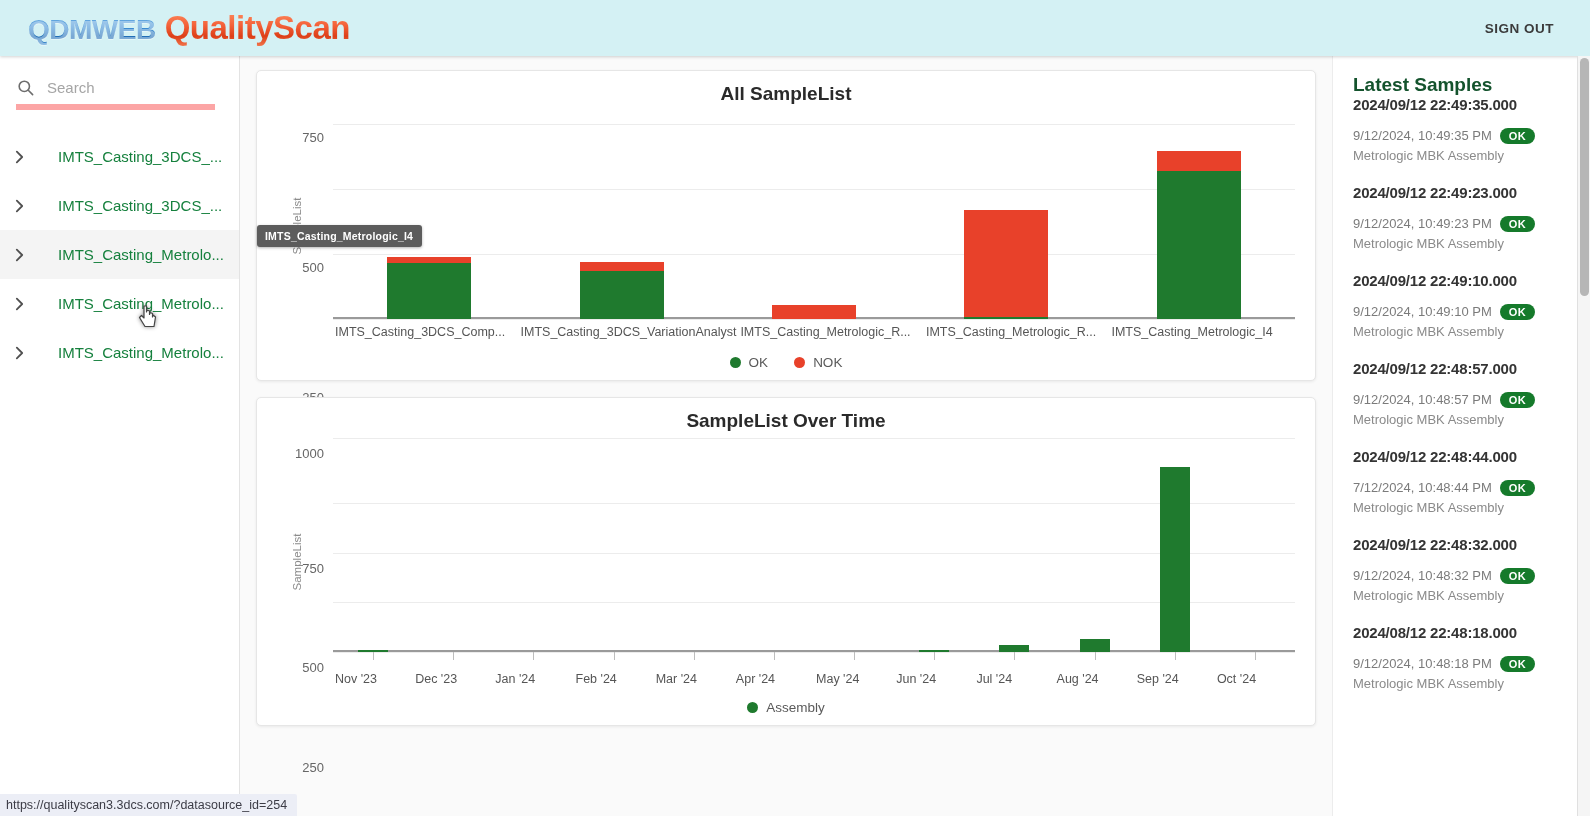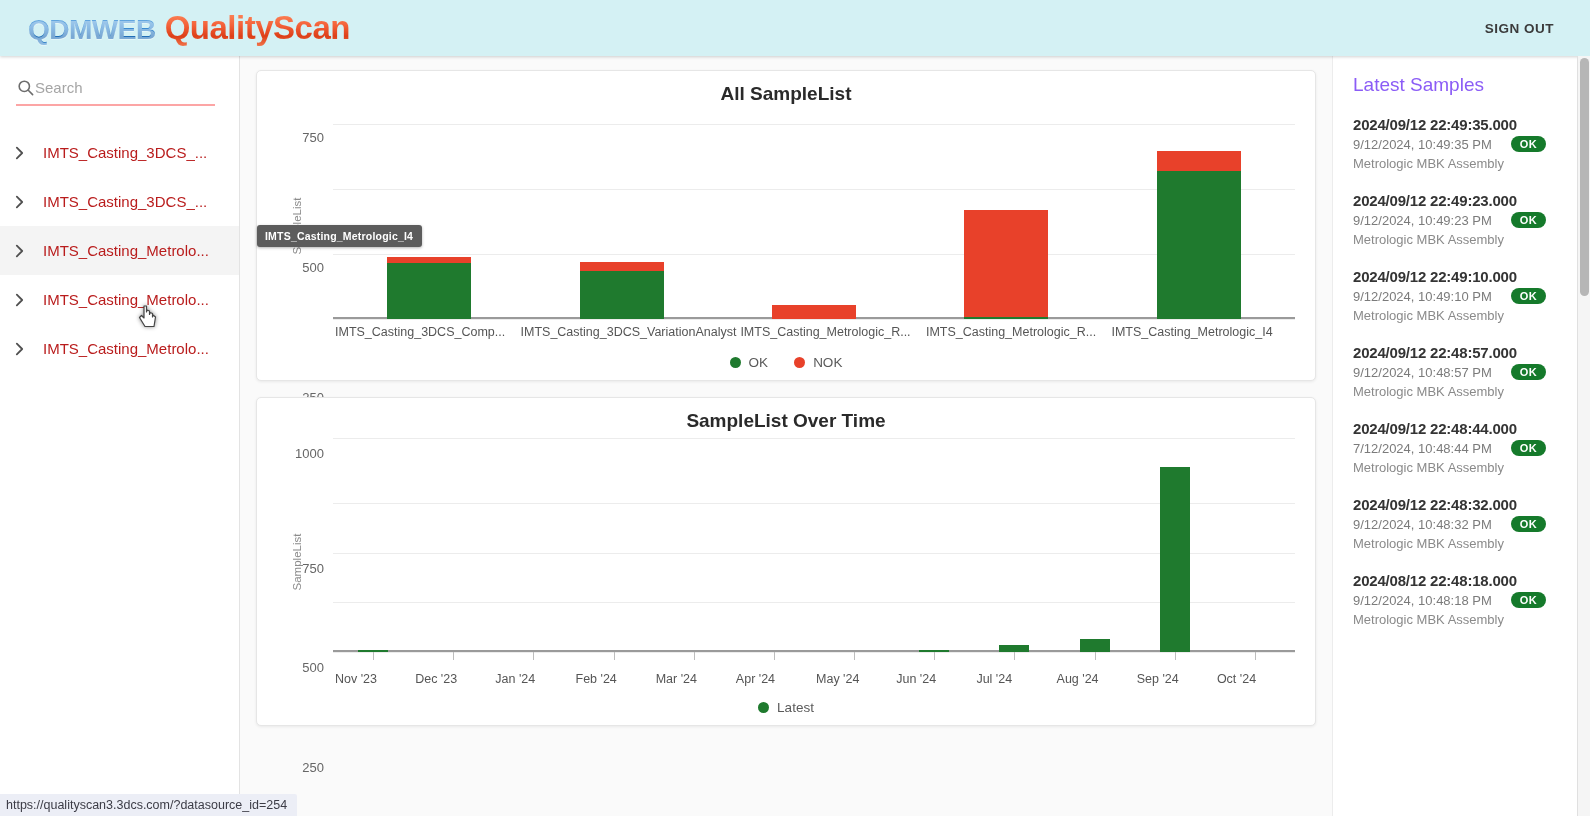--- a/index.html
+++ b/index.html
@@ -39,35 +39,35 @@
   
   .body-row { display: flex; height: 760px; background: #fbfbfb; }
 
   
   .sidebar {
     width: 240px; background: #ffffff; flex: 0 0 240px;
     border-right: 1px solid #e3e3e3; position: relative;
     padding-top: 14px;
   }
   .search-wrap {
-    display: flex; align-items: center; 
+    display: flex; align-items: center; gap: 12px;
     margin: 8px 24px 0 16px; padding-bottom: 7px;
-    border-bottom: 2px solid #fca5a5;
+    border-bottom: 6px solid #fca5a5;
   }
   .search-icon { width: 19px; height: 19px; flex: 0 0 19px; color: #6d6d6d; }
   .search-input {
     border: none; outline: none; font-size: 15px; color: #333;
     background: transparent; width: 100%; font-family: "Liberation Sans", sans-serif;
   }
   .search-input::placeholder { color: #a5a5a5; }
   .tree { margin-top: 22px; }
   .tree-item {
-    display: flex; align-items: center; gap: 18px;
+    display: flex; align-items: center; gap: 33px;
     height: 49px; padding-left: 14px; cursor: pointer;
-    font-size: 15px; color: #b91c1c; white-space: nowrap; overflow: hidden;
+    font-size: 15px; color: #15803d; white-space: nowrap; overflow: hidden;
   }
   .tree-item.hovered { background: #f4f4f4; }
   .chevron { width: 11px; height: 16px; flex: 0 0 11px; color: #505050; }
   .tree-label { overflow: hidden; text-overflow: ellipsis; }
   .cursor-hand {
     position: absolute; left: 138px; top: 249px;
     width: 20px; height: 24px; pointer-events: none; z-index: 25;
     filter: drop-shadow(0 0 2px rgba(0,0,0,0.45));
   }
 
@@ -124,24 +124,24 @@
     padding: 5px 9px 5px 8px; border-radius: 3px; white-space: nowrap;
     z-index: 20; box-shadow: 0 1px 3px rgba(0,0,0,0.3);
   }
 
   
   .right {
     width: 258px; flex: 0 0 258px; background: #ffffff;
     border-left: 1px solid #ececec; padding: 18px 0 0 20px;
     overflow: hidden;
   }
-  .right-title { font-size: 19px; font-weight: normal; color: #8b5cf6; margin-bottom: 20px; }
+  .right-title { font-size: 19px; font-weight: bold; color: #14532d; }
   .sample { margin-bottom: 21px; cursor: pointer; }
   .sample-id { font-size: 15px; font-weight: bold; color: #343434; letter-spacing: -0.2px; }
-  .sample-mid { display: flex; align-items: center; gap: 19px; margin-top: 3px; }
+  .sample-mid { display: flex; align-items: flex-start; gap: 8px; margin-top: 15px; }
   .sample-date { font-size: 13px; color: #7b7b7b; }
   .badge {
     background: #157a2b; color: #fff; font-size: 11px; font-weight: bold;
     border-radius: 11px; padding: 2px 9px; letter-spacing: 0.3px;
   }
   .sample-src { font-size: 13px; color: #8a8a8a; margin-top: 4px; }
 
   
   .page-scrollbar {
     position: absolute; right: 0; top: 56px; width: 13px; height: 760px;
@@ -405,21 +405,21 @@
               <div class="xlab"><span>Jul '24</span></div>
               <div class="xlab"><span>Aug '24</span></div>
               <div class="xlab"><span>Sep '24</span></div>
               <div class="xlab"><span>Oct '24</span></div>
             </div>
         </div>
 
         <div class="legend" style="margin-top:13px;">
           <div class="legend-item">
             <span class="dot ok"></span>
-            <span>Latest</span>
+            <span>Assembly</span>
           </div>
         </div>
       </div>
     </div>
 
     <div class="right">
       <div class="right-title">Latest Samples</div>
       <div id="samples-list">
           <div class="sample">
             <div class="sample-id">2024/09/12 22:49:35.000</div>

